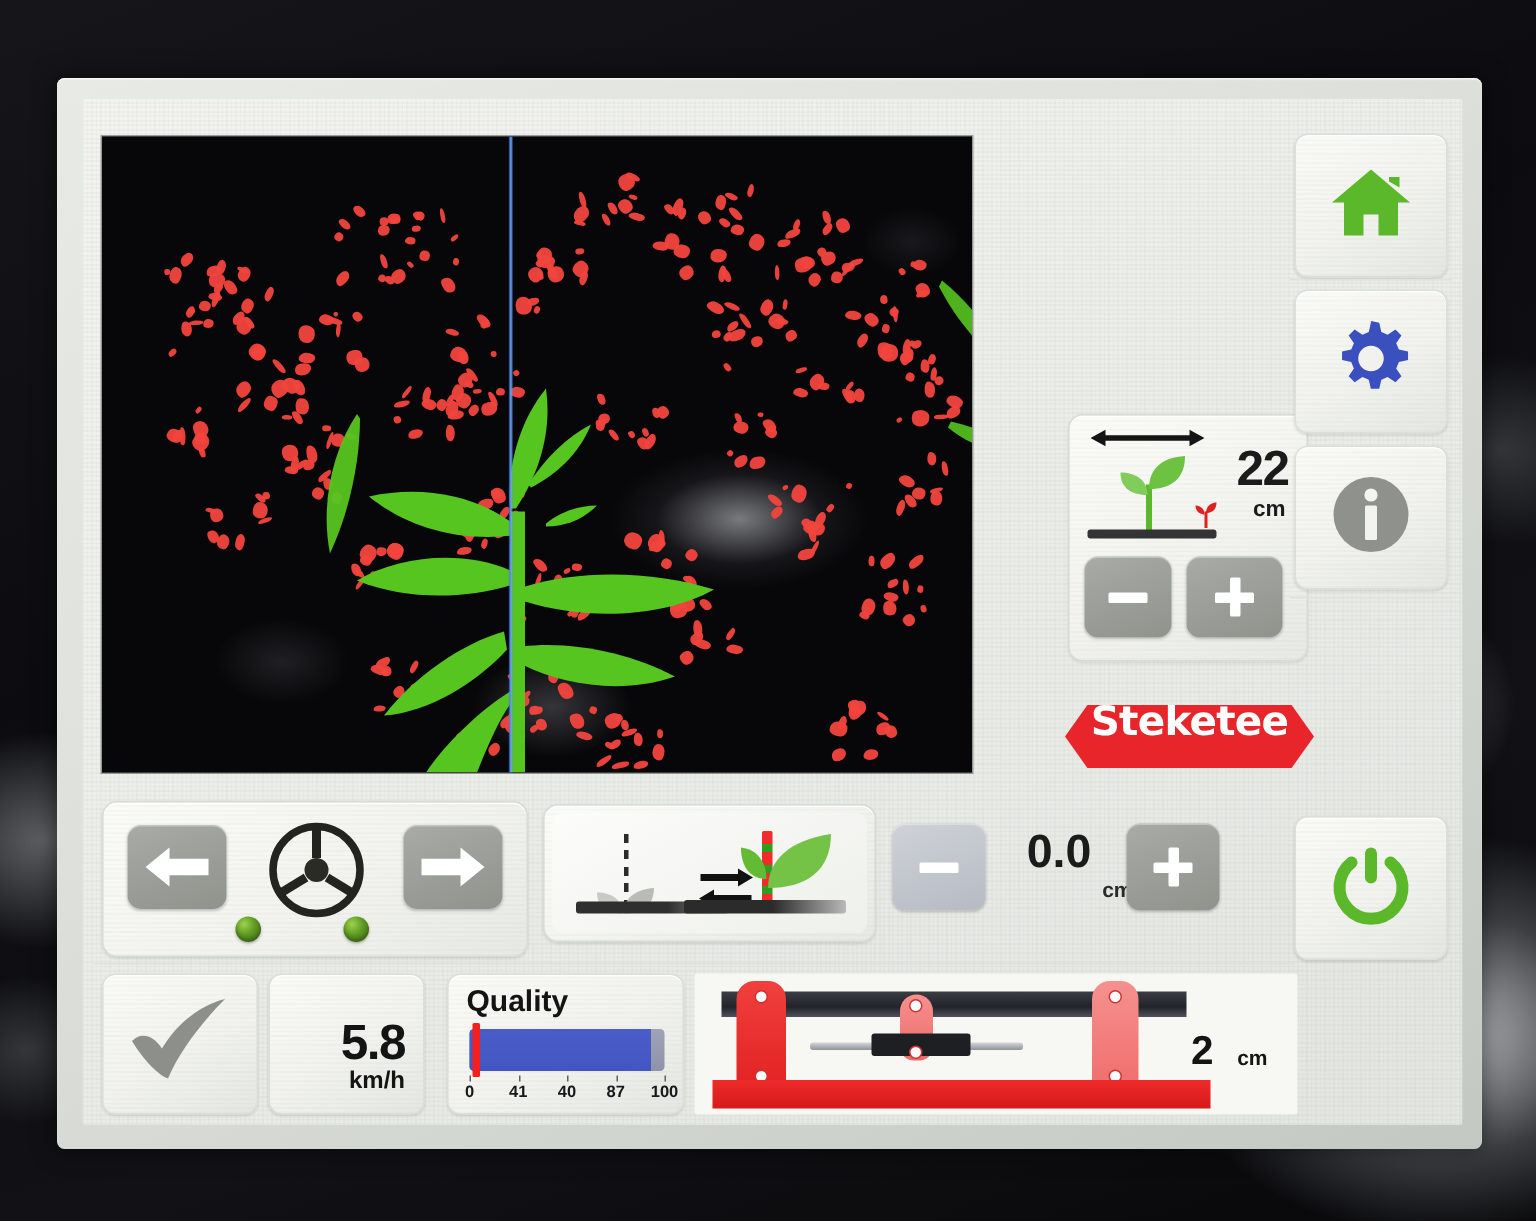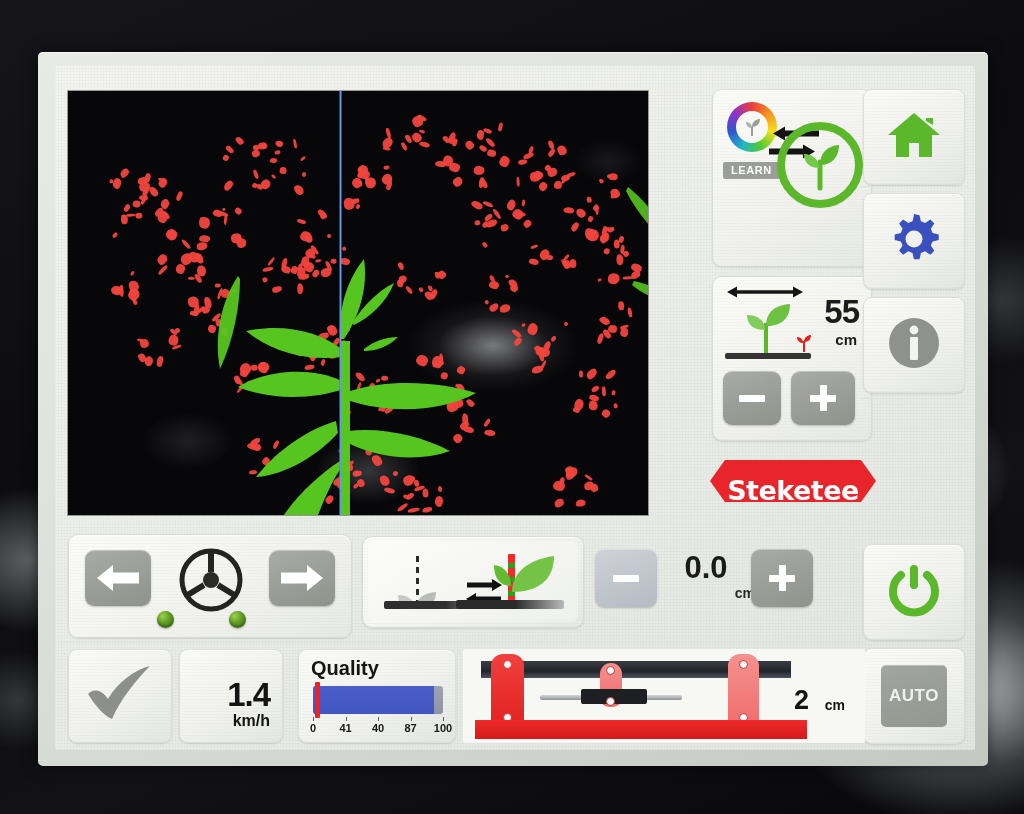--- a/index.html
+++ b/index.html
@@ -138,24 +138,24 @@
   
   #spacing-panel { position: absolute; left: 657px; top: 210px; width: 160px; height: 165px; }
   #spacing-value { position: absolute; right: 12px; top: 16px; font-size: 33px; font-weight: bold; color: #1b1b1b; letter-spacing: -1px; }
   #spacing-unit { position: absolute; right: 14px; top: 54px; font-size: 15px; font-weight: bold; color: #1b1b1b; }
   #soil-line { position: absolute; left: 12px; top: 76px; width: 86px; height: 6px; background: #343434; border-radius: 2px; }
   #spacing-minus { position: absolute; left: 10px; top: 94px; width: 58px; height: 54px; }
   #spacing-plus { position: absolute; left: 78px; top: 94px; width: 64px; height: 54px; }
 
   
   #steketee-logo {
-    position: absolute; left: 655px; top: 390px; width: 166px; height: 50px;
+    position: absolute; left: 655px; top: 400px; width: 166px; height: 50px;
     background: #e8252b;
     clip-path: polygon(0% 50%, 9% 8%, 91% 8%, 100% 50%, 91% 92%, 9% 92%);
-    display: flex; align-items: flex-end; justify-content: center;
+    display: flex; align-items: flex-start; justify-content: center;
   }
   #steketee-logo span {
     color: #fff; font-size: 27px; font-weight: bold; letter-spacing: -0.5px;
     font-family: "DejaVu Sans", sans-serif;
   }
 
   
   .side-tile { position: absolute; left: 808px; width: 102px; }
   #btn-home { top: 23px; height: 96px; }
   #btn-settings { top: 127px; height: 96px; }
@@ -665,52 +665,20 @@
               <path d="M170 185 C152 212 146 248 152 278 C166 248 172 214 172 188 Z" opacity="0.95"></path>
               <path d="M560 96 C580 112 596 134 604 156 C586 142 568 120 558 100 Z" opacity="0.9"></path>
               <path d="M566 190 C584 194 600 202 612 212 C594 212 576 204 564 194 Z" opacity="0.9"></path>
               <path d="M296 258 C306 250 318 246 330 246 C320 256 308 260 296 260 Z"></path>
             </g>
           </svg>
         </div>
       <div id="guide-line"></div>
     </div>
 
-    <div id="learn-panel" class="panel">
-      <div id="color-wheel">
-        <div class="hole">
-          <svg width="22" height="22" viewBox="0 0 22 22" aria-hidden="true">
-            <path d="M11 20 L11 10" stroke="#9a9d98" stroke-width="2" fill="none"></path>
-            <path d="M11 11 C11 5, 16 3, 19 3 C19 8, 15 11, 11 11 Z" fill="#9a9d98"></path>
-            <path d="M11 12 C11 8, 8 6, 5 6 C5 10, 8 12, 11 12 Z" fill="#b0b3ae"></path>
-          </svg>
-        </div>
-      </div>
-
-      <div class="arrow-row" id="arrow-left">
-        <svg width="46" height="15" viewBox="0 0 46 15" aria-hidden="true">
-          <path d="M0 7.5 L12 0.5 L12 4.5 L46 4.5 L46 10.5 L12 10.5 L12 14.5 Z" fill="#141414"></path>
-        </svg>
-      </div>
-      <div class="arrow-row" id="arrow-right">
-        <svg width="46" height="15" viewBox="0 0 46 15" aria-hidden="true">
-          <path d="M46 7.5 L34 0.5 L34 4.5 L0 4.5 L0 10.5 L34 10.5 L34 14.5 Z" fill="#141414"></path>
-        </svg>
-      </div>
-
-      <div id="learn-badge">LEARN</div>
-
-      <div id="big-plant-circle">
-        <svg width="54" height="54" viewBox="0 0 54 54" aria-hidden="true">
-          <path d="M27 50 L27 24" stroke="#5cb82b" stroke-width="5" fill="none" stroke-linecap="round"></path>
-          <path d="M27 27 C27 14, 35 8, 46 7 C46 20, 38 27, 27 27 Z" fill="#5cb82b"></path>
-          <path d="M26 30 C26 21, 19 16, 11 16 C11 26, 18 30, 26 30 Z" fill="#73c94a"></path>
-        </svg>
-      </div>
-    </div>
 
     <div id="spacing-panel" class="panel">
       <div style="position:absolute;left:14px;top:8px;">
         <svg width="76" height="14" viewBox="0 0 76 14" aria-hidden="true">
           <path d="M0 7 L10 1.5 L10 5.2 L66 5.2 L66 1.5 L76 7 L66 12.5 L66 8.8 L10 8.8 L10 12.5 Z" fill="#141414"></path>
         </svg>
       </div>
       <div style="position:absolute;left:22px;top:20px;">
         <svg width="62" height="58" viewBox="0 0 62 58" aria-hidden="true">
           <path d="M31 57 L31 26" stroke="#5cb82b" stroke-width="4" fill="none"></path>
@@ -719,21 +687,21 @@
         </svg>
       </div>
       <div style="position:absolute;left:83px;top:56px;">
         <svg width="16" height="20" viewBox="0 0 16 20" aria-hidden="true">
           <path d="M8 19 L8 8" stroke="#e02020" stroke-width="2" fill="none"></path>
           <path d="M8 9 C8 4, 12 2, 15 2 C15 7, 12 9, 8 9 Z" fill="#e02020"></path>
           <path d="M7 10 C7 6, 4 4, 1 4 C1 8, 4 10, 7 10 Z" fill="#e02020"></path>
         </svg>
       </div>
 
-      <div id="spacing-value">55</div>
+      <div id="spacing-value">22</div>
       <div id="spacing-unit">cm</div>
       <div id="soil-line"></div>
 
       <div id="spacing-minus" class="sqbtn">
         <div class="pmglyph">
             <div class="h"></div>
           </div>
       </div>
       <div id="spacing-plus" class="sqbtn">
         <div class="pmglyph">
@@ -777,23 +745,20 @@
 
     <div id="btn-power" class="side-tile tile">
       <span>
         <svg width="52" height="54" viewBox="0 0 52 54" aria-hidden="true">
           <path d="M13 12 A21 21 0 1 0 39 12" stroke="#5cb82b" stroke-width="8" fill="none" stroke-linecap="round"></path>
           <rect x="22" y="2" width="8" height="24" rx="4" fill="#5cb82b"></rect>
         </svg>
       </span>
     </div>
 
-    <div id="btn-auto" class="side-tile tile">
-      <div id="auto-inner">AUTO</div>
-    </div>
 
     <div id="steer-panel" class="panel">
       <div id="steer-left" class="sqbtn">
         <svg width="44" height="30" viewBox="0 0 44 30" aria-hidden="true">
           <path d="M1 15 L17 2 L17 9.5 L43 9.5 L43 20.5 L17 20.5 L17 28 Z" fill="#ffffff"></path>
         </svg>
       </div>
       <div id="steer-wheel">
         <svg width="66" height="66" viewBox="0 0 66 66" aria-hidden="true">
           <circle cx="33" cy="33" r="29" stroke="#23231f" stroke-width="5" fill="none"></circle>
@@ -858,21 +823,21 @@
 
     <div id="check-tile" class="tile">
       <span>
         <svg width="72" height="60" viewBox="0 0 72 60" aria-hidden="true">
           <path d="M4 30 C10 24, 18 26, 24 35 C34 18, 50 6, 66 2 C52 16, 36 36, 28 55 C20 52, 10 40, 4 30 Z" fill="#8d8f8a"></path>
         </svg>
       </span>
     </div>
 
     <div id="speed-tile" class="tile">
-      <div id="speed-value">1.4</div>
+      <div id="speed-value">5.8</div>
       <div id="speed-unit">km/h</div>
     </div>
 
     <div id="quality-tile" class="tile">
       <div id="quality-label">Quality</div>
       <div id="quality-track">
         <div id="quality-fill" style="width: 93%;"></div>
         <div id="quality-marker"></div>
       </div>
       <div id="quality-scale">

